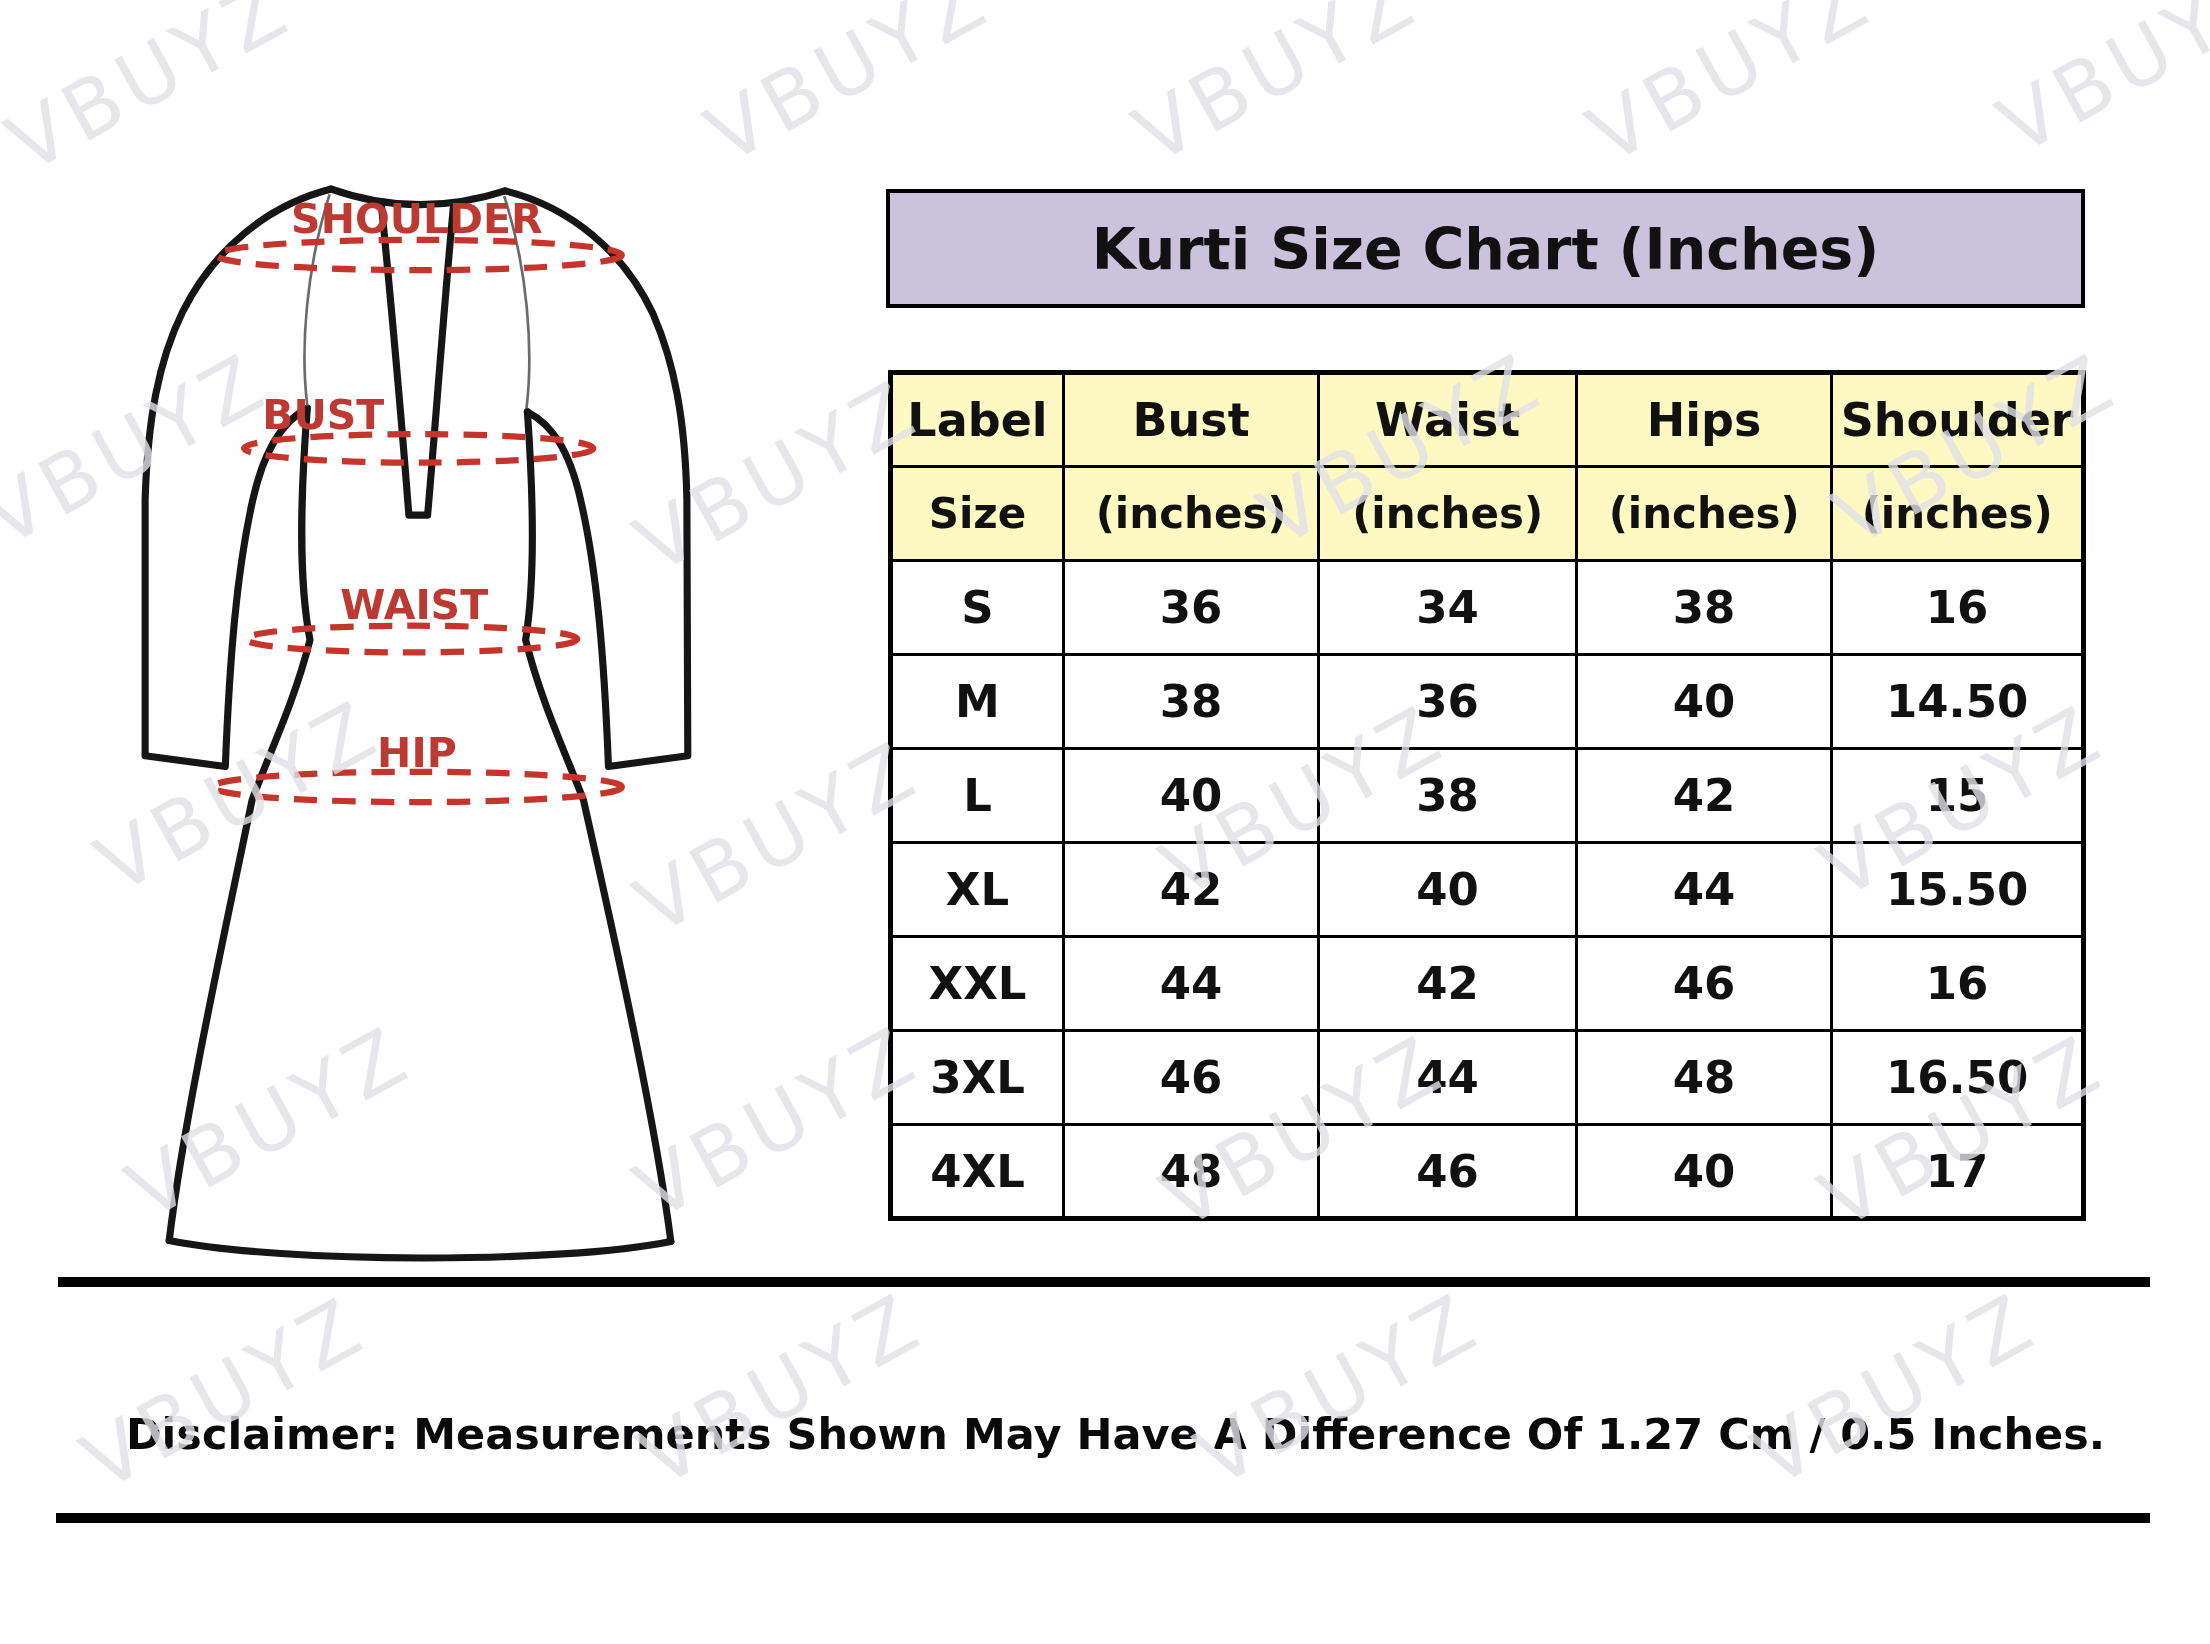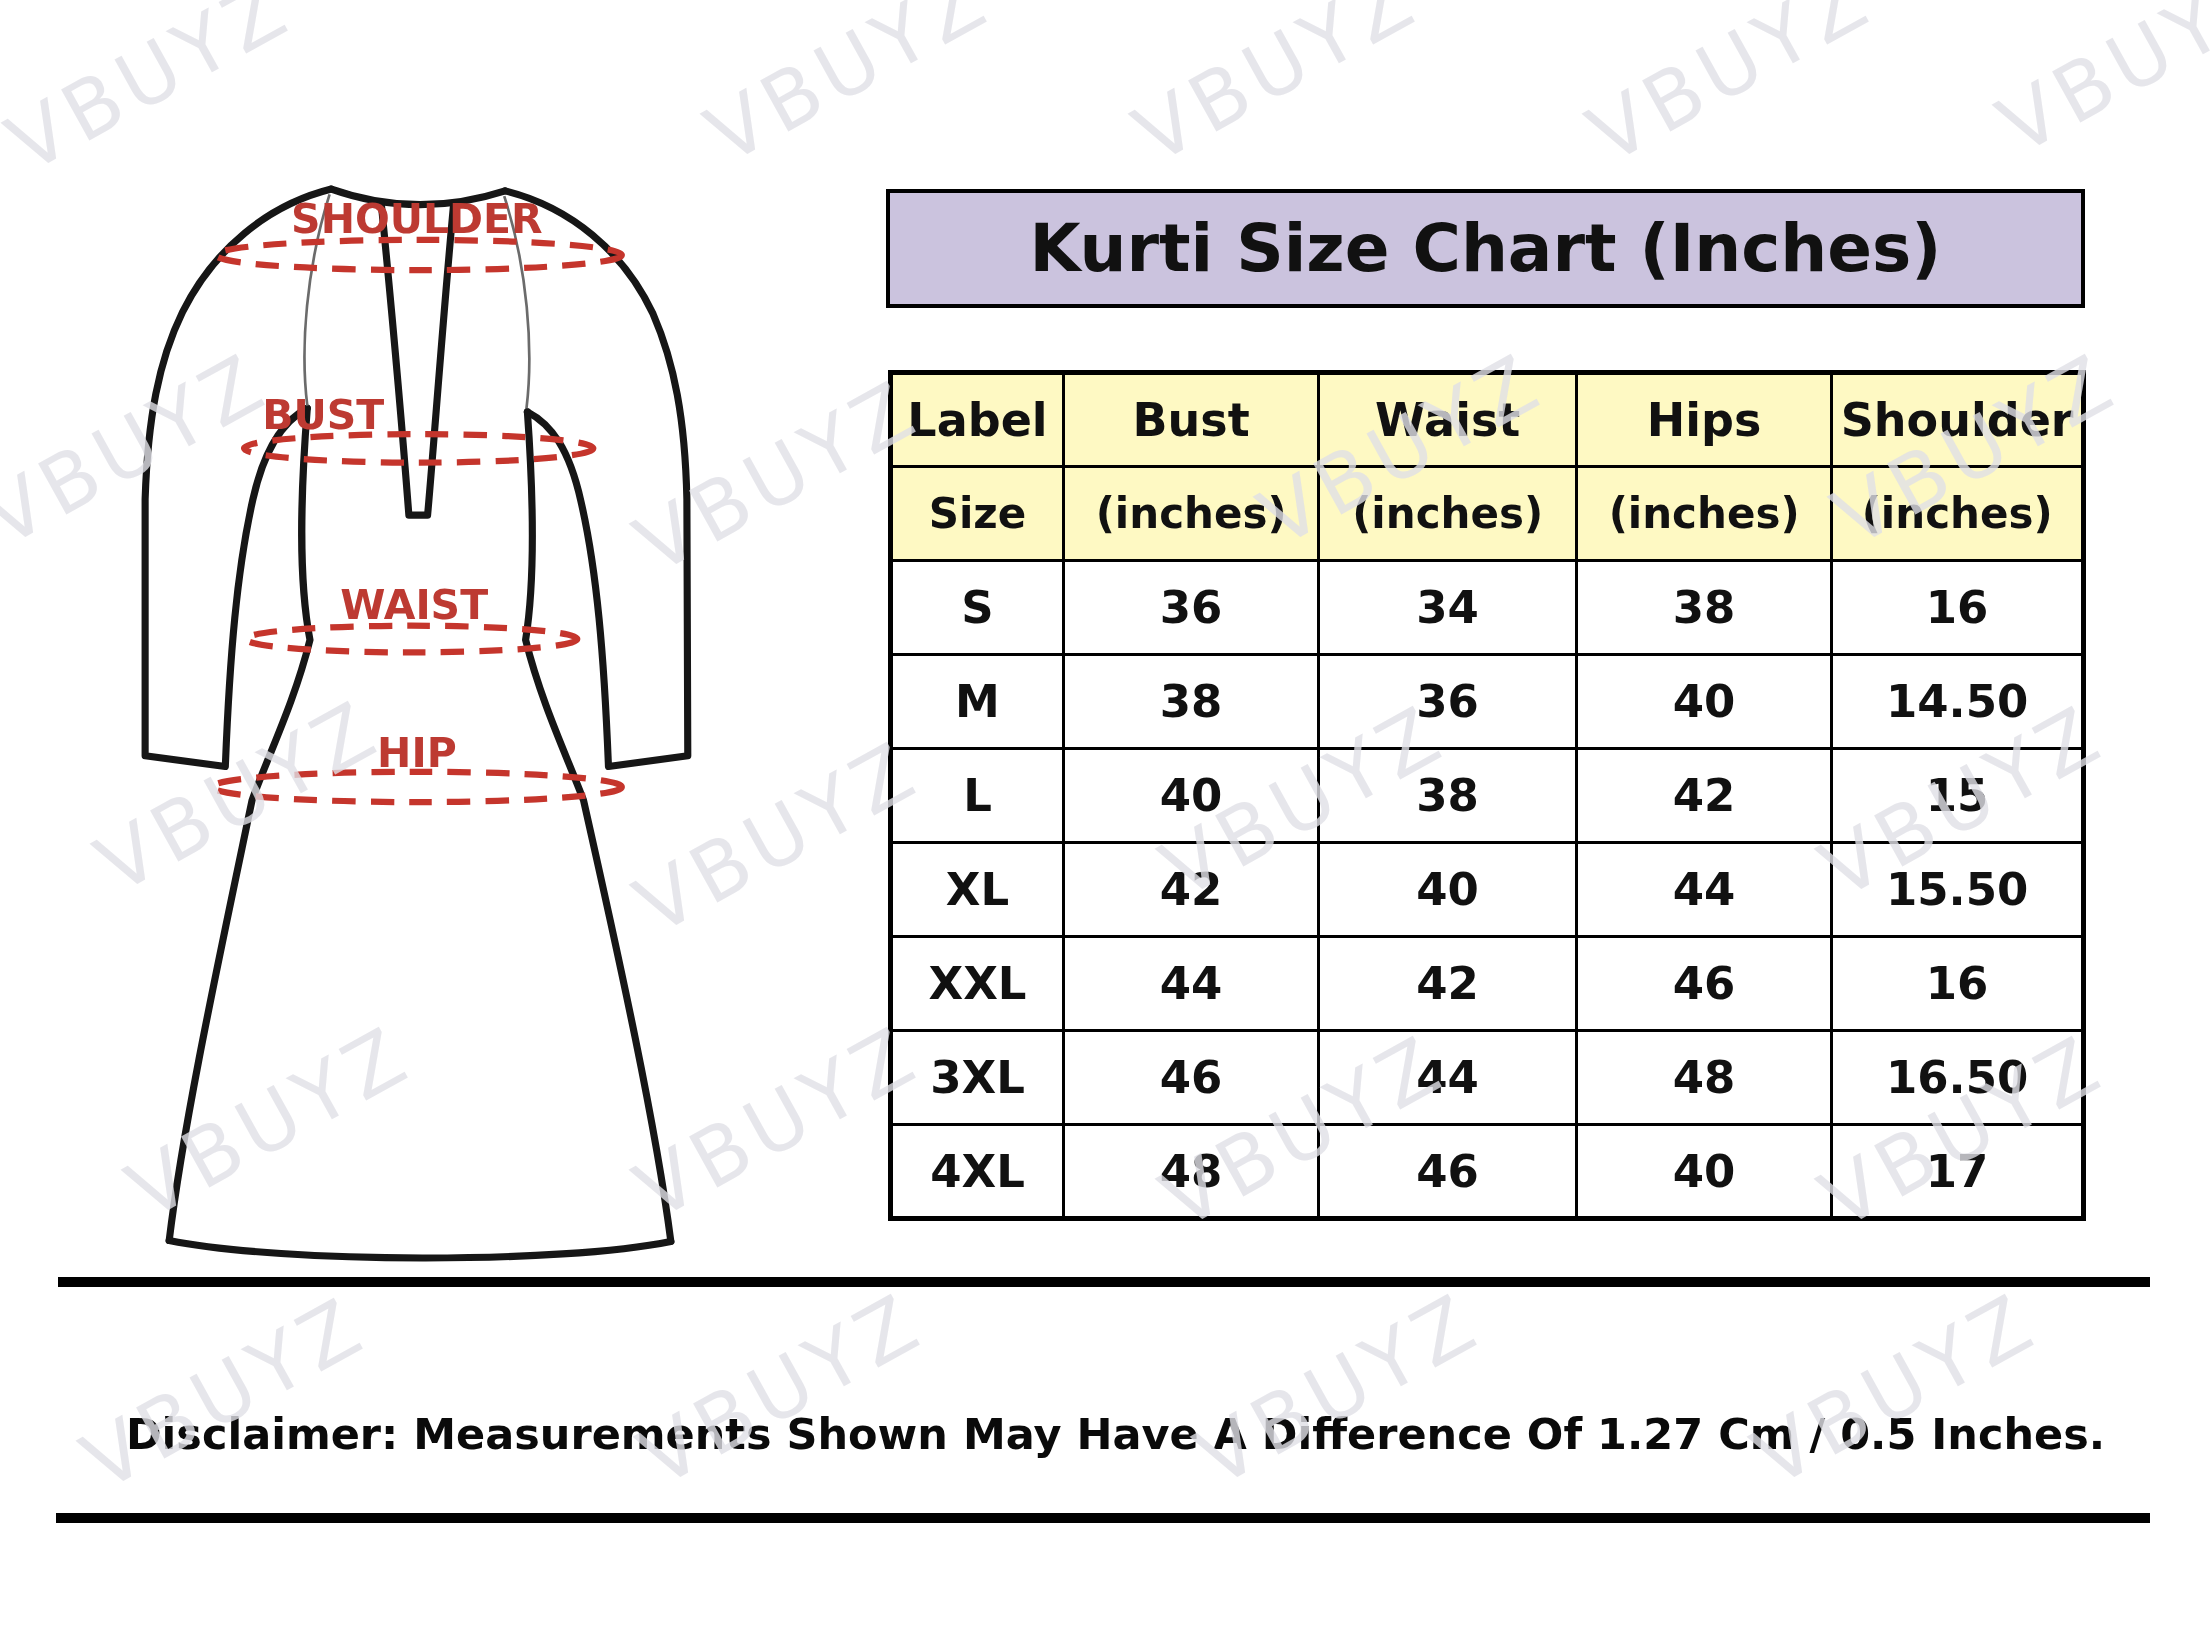--- a/index.html
+++ b/index.html
@@ -19,21 +19,21 @@
 
   
   .kurti{position:absolute;left:80px;top:116px;width:713px;height:1194px;z-index:1;}
 
   
   .title-bar{
     position:absolute;left:886px;top:189px;width:1199px;height:119px;box-sizing:border-box;
     background:#cbc3de;border:4.5px solid #000;z-index:2;
     display:flex;align-items:center;justify-content:center;
   }
-  .title-bar span{font-size:66px;font-weight:bold;letter-spacing:0px;}
+  .title-bar span{font-size:57px;font-weight:bold;letter-spacing:0px;}
 
   
   .size-table{
     position:absolute;left:888px;top:370px;width:1198px;z-index:2;
     border-collapse:collapse;table-layout:fixed;background:#fff;
     border:5.3px solid #000;
   }
   .size-table th,.size-table td{
     border:3.6px solid #000;text-align:center;vertical-align:middle;
     font-weight:bold;padding:0;overflow:hidden;

